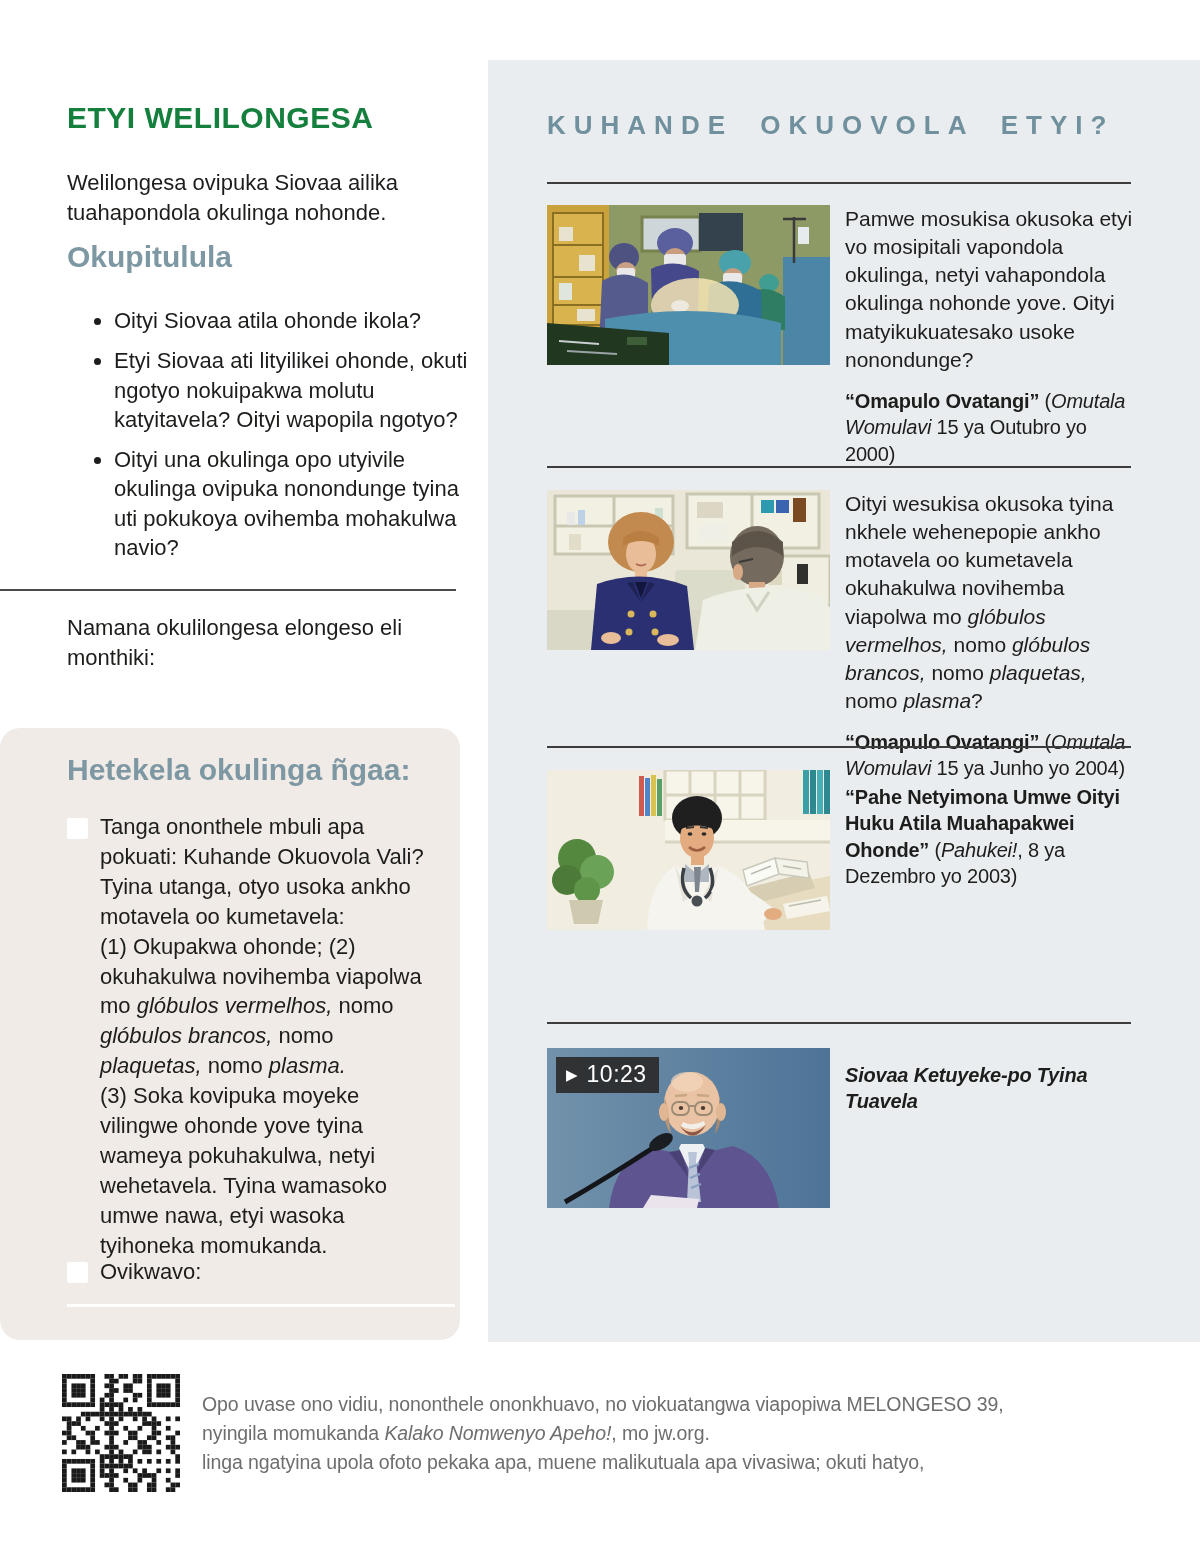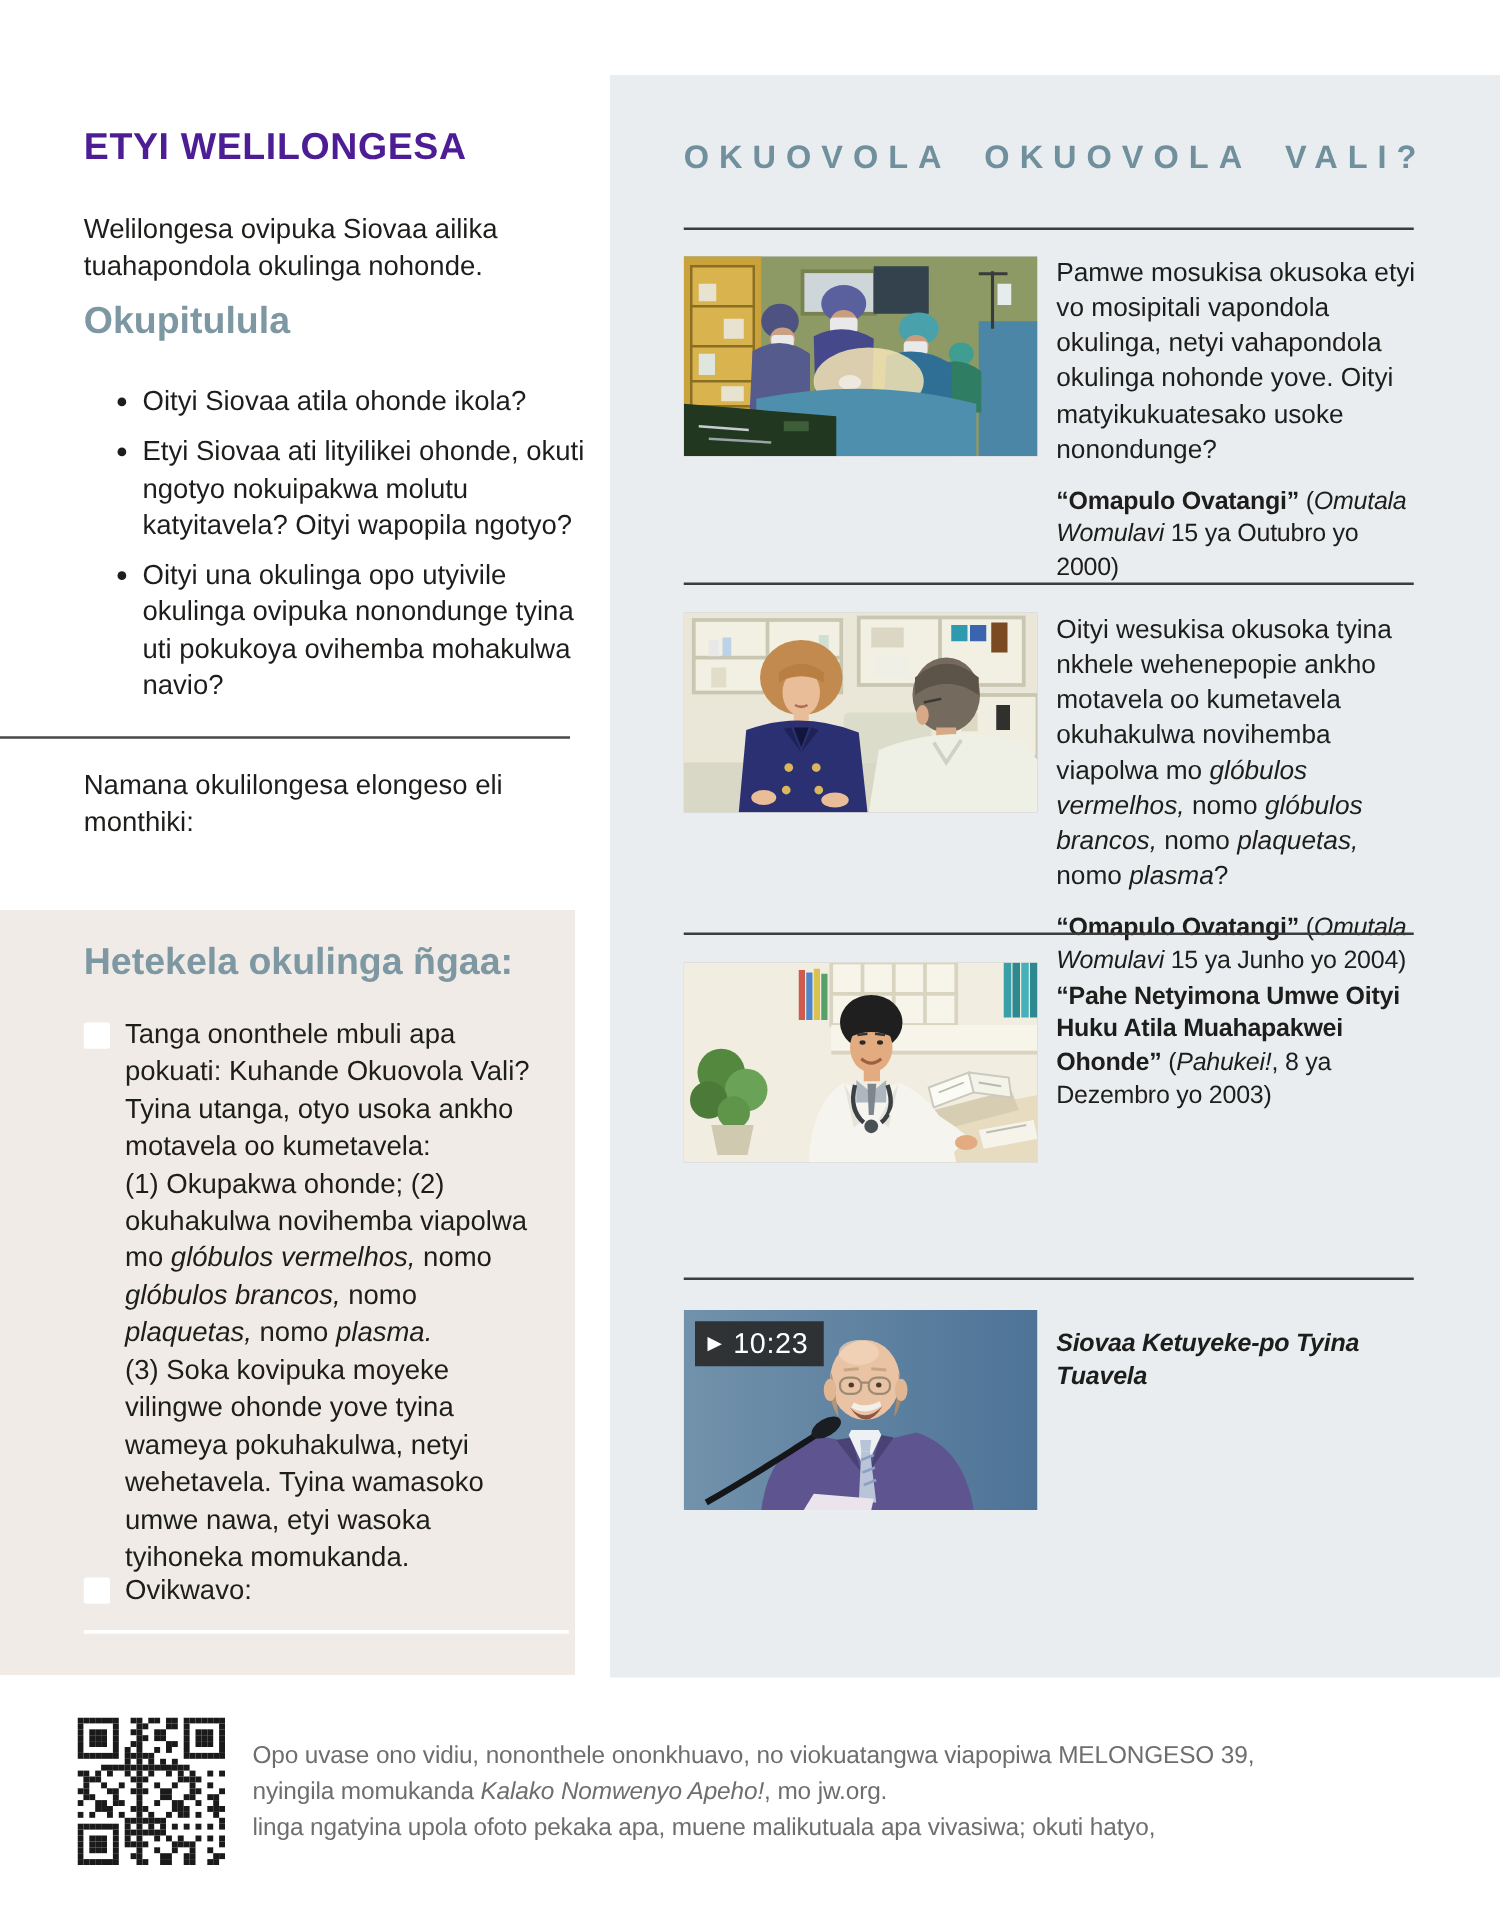--- a/index.html
+++ b/index.html
@@ -4,29 +4,29 @@
 <style>
   html,body{margin:0;padding:0;}
   body{
     width:1200px;height:1543px;position:relative;background:#ffffff;
     font-family:"Liberation Sans","DejaVu Sans",sans-serif;color:#1d1d1b;
     overflow:hidden;
   }
   .abs{position:absolute;}
 
   
-  .h1-left{font-size:30px;font-weight:700;color:#4c1d95;letter-spacing:.5px;margin:0;}
+  .h1-left{font-size:30px;font-weight:700;color:#15803d;letter-spacing:.5px;margin:0;}
   .h2-teal{font-size:30px;font-weight:700;color:#7d98a3;margin:0;}
   .body-text{font-size:22px;line-height:1.36;margin:0;}
   ul.questions{margin:0;padding-left:26px;font-size:22px;line-height:1.33;}
   ul.questions li{margin-bottom:11px;}
   .divider-left{background:#4a4a4a;height:2px;}
 
   
-  .worksheet{background:#f0ebe6;}
+  .worksheet{background:#f0ebe6;border-radius:20px;}
   .checkbox{width:21px;height:21px;background:#ffffff;border-radius:2px;}
   .ws-text{font-size:22px;line-height:1.36;margin:0;}
   .ws-underline{background:#ffffff;height:3px;}
 
   
   .panel{background:#e9edf0;}
   .h1-right{font-size:26px;font-weight:700;color:#71909d;letter-spacing:8px;word-spacing:12px;margin:0;white-space:nowrap;}
   .rule{background:#3c3c3c;height:2px;}
   .row{width:584px;}
   .photo{width:283px;height:160px;overflow:hidden;background:#cccccc;}
@@ -48,21 +48,21 @@
   .footer-note{font-size:19.5px;font-weight:400;color:#6e6e6e;line-height:29px;letter-spacing:-0.1px;}
   .footer-note div{white-space:nowrap;}
 </style>
 </head>
 <body>
 
 <div class="page">
 
   <aside class="panel abs" style="left:488px;top:60px;width:712px;height:1282px;">
 
-    <h2 class="h1-right abs" style="left:59px;top:50px;">OKUOVOLA OKUOVOLA VALI?</h2>
+    <h2 class="h1-right abs" style="left:59px;top:50px;">KUHANDE OKUOVOLA ETYI?</h2>
 
     <div class="rule abs" style="left:59px;top:122px;width:584px;"></div>
 
     <section class="row abs" style="left:59px;top:145px;height:260px;">
       <div class="photo abs" style="left:0;top:0;">
         <svg viewBox="0 0 283 160" width="283" height="160">
           <rect width="283" height="160" fill="#8d9a66"></rect>
           <rect x="0" y="0" width="62" height="128" fill="#c9a23b"></rect>
           <rect x="6" y="8" width="50" height="112" fill="#d9b44e" stroke="#8a6f22" stroke-width="2"></rect>
           <line x1="6" y1="40" x2="56" y2="40" stroke="#8a6f22" stroke-width="2"></line>

